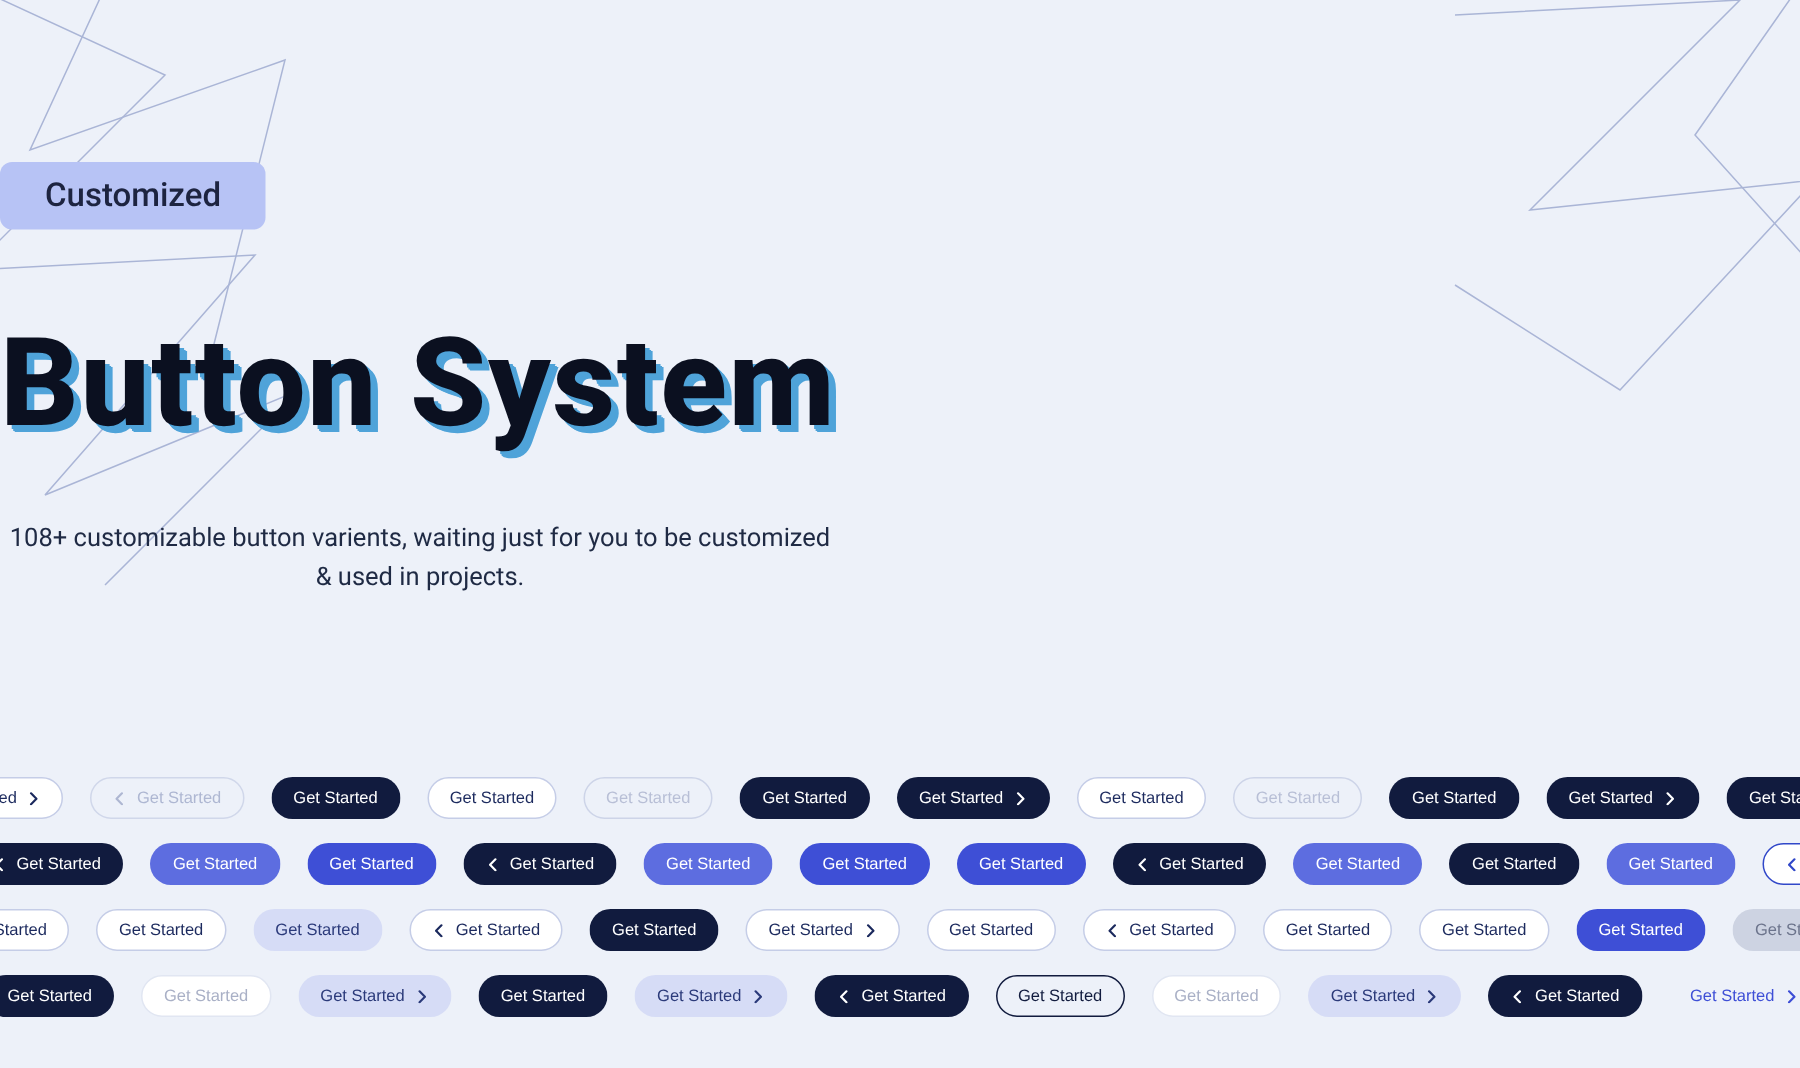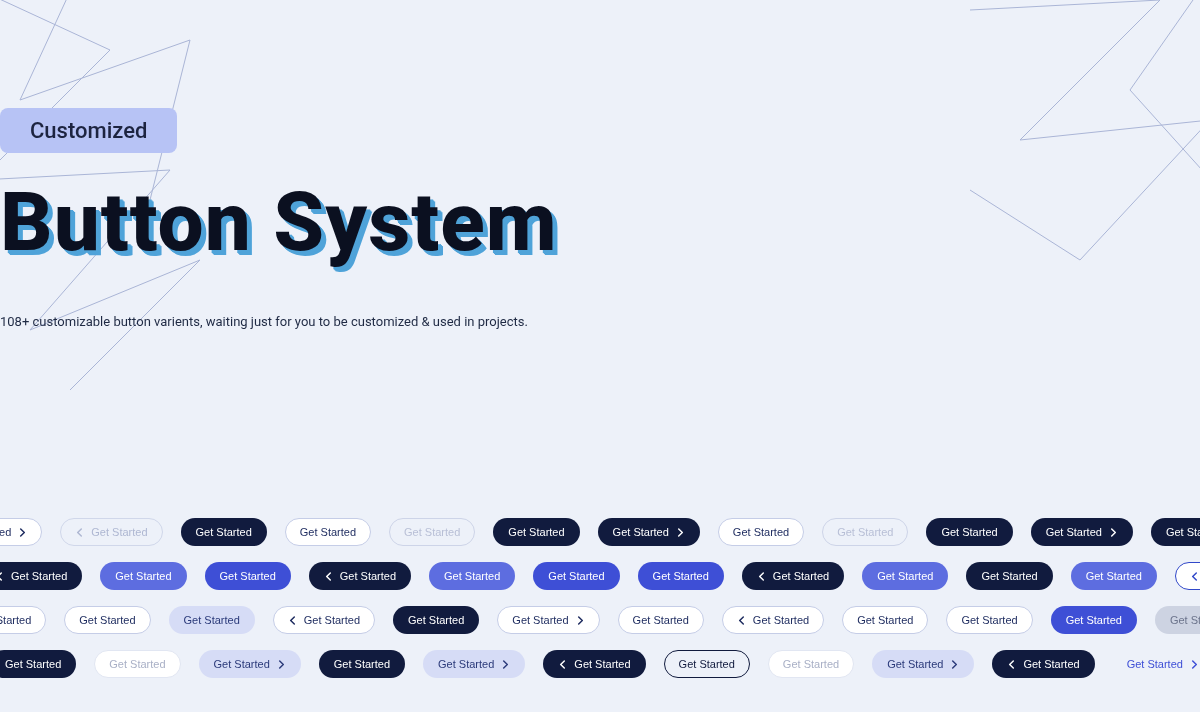--- a/index.html
+++ b/index.html
@@ -34,34 +34,34 @@
   .pill {
     background: #b7c3f5;
     color: #1d2440;
     font-size: 22px;
     font-weight: 500;
     padding: 10px 30px;
     border-radius: 8px;
   }
 
   .title {
-    margin-top: 21px;
+    margin-top: 55px;
     font-size: 82px;
     font-weight: 800;
     letter-spacing: 1px;
     color: #0b1020;
     text-shadow:
        3px 3px 0 #4fa3d9,
        4px 4px 0 #4fa3d9,
        5px 5px 0 #4fa3d9;
   }
 
   .subtitle {
     margin-top: 42px;
-    font-size: 13px;
+    font-size: 17px;
     line-height: 1.55;
     color: #1f2a44;
     text-align: center;
     max-width: 560px;
   }
 
   
   .marquee {
     position: absolute;
     left: 0;

